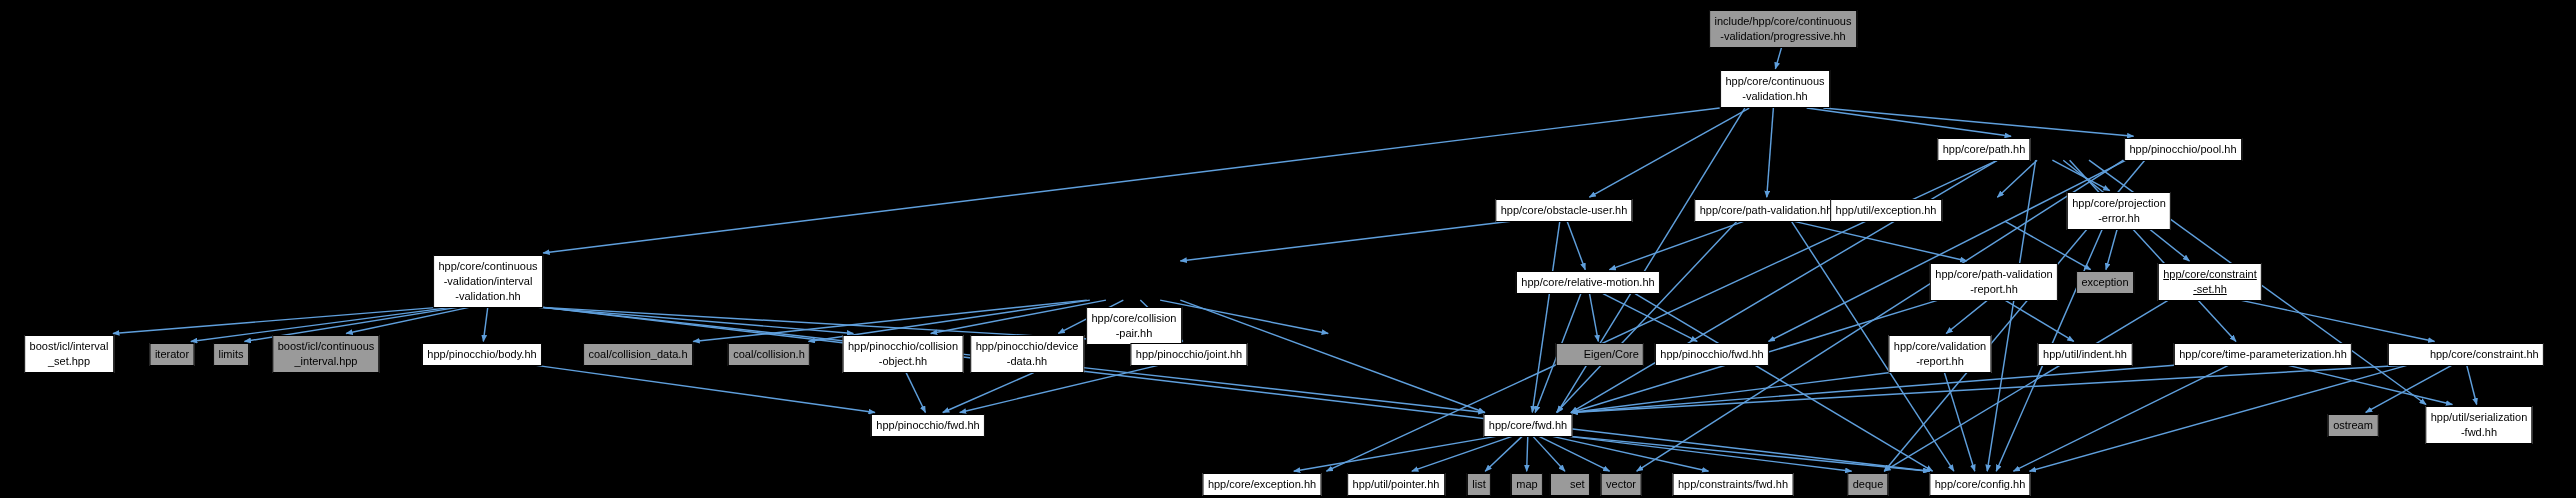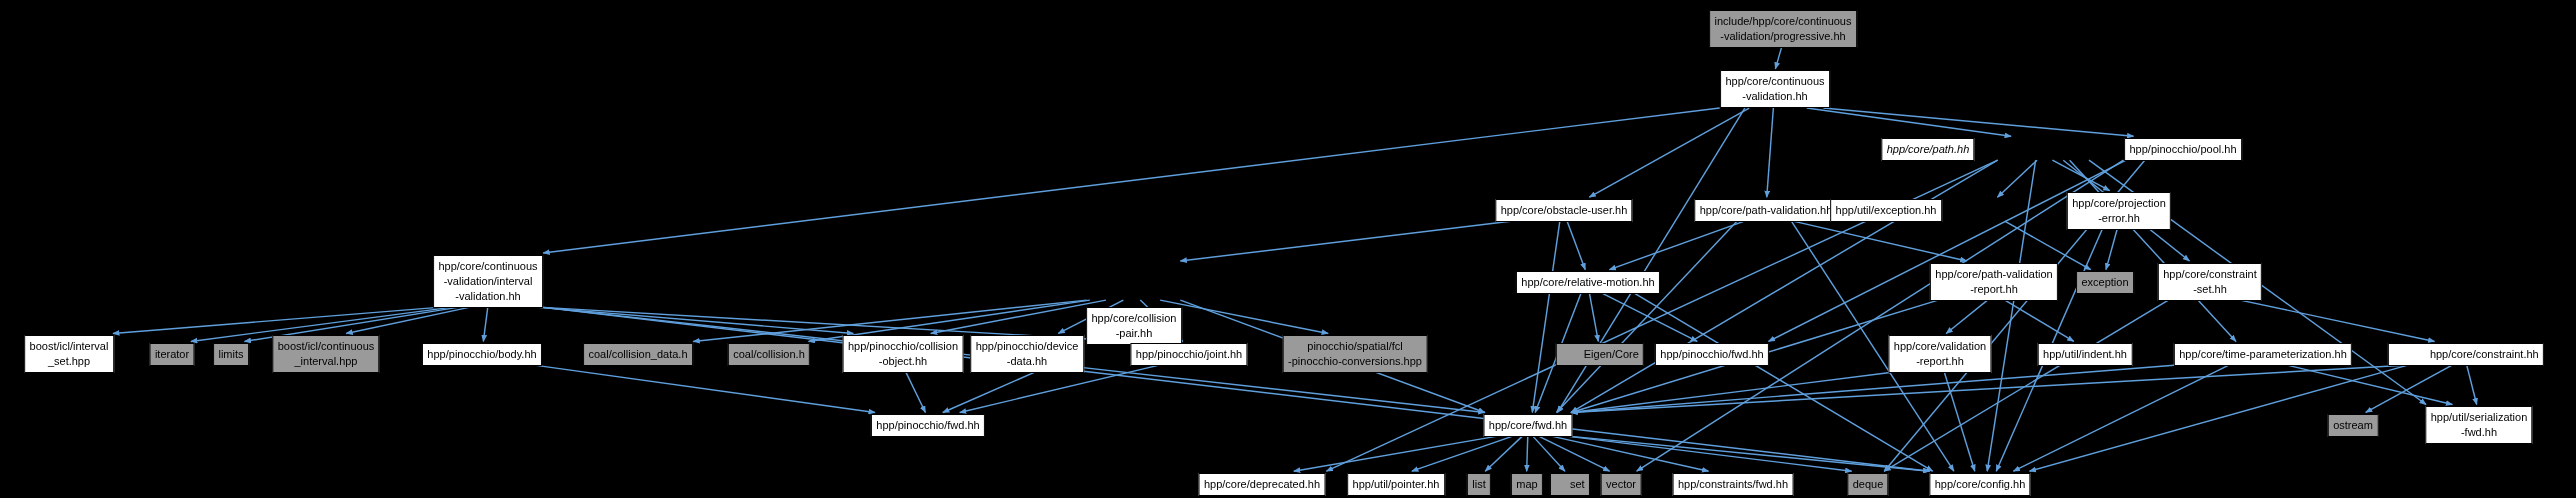--- a/index.html
+++ b/index.html
@@ -132,67 +132,65 @@
       <line x1="2122.36" y1="602" x2="2219.64" y2="650" marker-end="url(#arrowhead)"></line>
       <line x1="2140.96" y1="602" x2="2356.04" y2="650" marker-end="url(#arrowhead)"></line>
       <line x1="2163.28" y1="602" x2="2553.5" y2="650" marker-end="url(#arrowhead)"></line>
       <line x1="2166.5" y1="602" x2="2661" y2="650" marker-end="url(#arrowhead)"></line>
     </svg>
 
 <div class="node gray" style="left: 1783px; top: 10.2px;">include/hpp/core/continuous
 -validation/progressive.hh</div>
     <div class="node" style="left: 1775px; top: 70px;">hpp/core/continuous
 -validation.hh</div>
-    <div class="node" style="left: 1928px; top: 138px; font-style: italic;">hpp/core/path.hh</div>
+    <div class="node" style="left: 1984px; top: 138px;">hpp/core/path.hh</div>
     <div class="node" style="left: 2183px; top: 138px;">hpp/pinocchio/pool.hh</div>
     <div class="node" style="left: 1564px; top: 199px;">hpp/core/obstacle-user.hh</div>
     <div class="node" style="left: 1766px; top: 199px;">hpp/core/path-validation.hh</div>
     <div class="node" style="left: 1886px; top: 199px;">hpp/util/exception.hh</div>
     <div class="node" style="left: 2119px; top: 192px;">hpp/core/projection
 -error.hh</div>
     <div class="node" style="left: 488px; top: 255px;">hpp/core/continuous
 -validation/interval
 -validation.hh</div>
     <div class="node" style="left: 1134px; top: 263px; margin-top: 44px;">hpp/core/collision
 -pair.hh</div>
     <div class="node" style="left: 1588px; top: 271px;">hpp/core/relative-motion.hh</div>
     <div class="node" style="left: 1994px; top: 263px;">hpp/core/path-validation
 -report.hh</div>
     <div class="node gray" style="left: 2105px; top: 271px;">exception</div>
-    <div class="node" style="left: 2210px; top: 263px;">hpp/core/constraint
+    <div class="node" style="left: 2210px; top: 263px; text-decoration: underline;">hpp/core/constraint
 -set.hh</div>
     <div class="node" style="left: 69px; top: 335px;">boost/icl/interval
 _set.hpp</div>
     <div class="node gray" style="left: 172px; top: 343px;">iterator</div>
     <div class="node gray" style="left: 231px; top: 343px;">limits</div>
     <div class="node gray" style="left: 326px; top: 335px;">boost/icl/continuous
 _interval.hpp</div>
     <div class="node" style="left: 482px; top: 343px;">hpp/pinocchio/body.hh</div>
     <div class="node gray" style="left: 638px; top: 343px;">coal/collision_data.h</div>
     <div class="node gray" style="left: 769px; top: 343px;">coal/collision.h</div>
     <div class="node" style="left: 903px; top: 335px;">hpp/pinocchio/collision
 -object.hh</div>
     <div class="node" style="left: 1027px; top: 335px;">hpp/pinocchio/device
 -data.hh</div>
     <div class="node" style="left: 1189px; top: 343px;">hpp/pinocchio/joint.hh</div>
-    <div class="node gray" style="left: 1355px; top: 335px;">pinocchio/spatial/fcl
--pinocchio-conversions.hpp</div>
     <div class="node gray" style="left: 1600px; top: 343px; padding-left: 27px;">Eigen/Core</div>
     <div class="node" style="left: 1712px; top: 343px;">hpp/pinocchio/fwd.hh</div>
     <div class="node" style="left: 1940px; top: 335px;">hpp/core/validation
 -report.hh</div>
     <div class="node" style="left: 2085px; top: 343px;">hpp/util/indent.hh</div>
     <div class="node" style="left: 2263px; top: 343px;">hpp/core/time-parameterization.hh</div>
     <div class="node" style="left: 2466px; top: 343px; padding-left: 41px;">hpp/core/constraint.hh</div>
     <div class="node" style="left: 928px; top: 414px;">hpp/pinocchio/fwd.hh</div>
     <div class="node" style="left: 1528px; top: 414px;">hpp/core/fwd.hh</div>
     <div class="node gray" style="left: 2353px; top: 414px;">ostream</div>
     <div class="node" style="left: 2479px; top: 406px;">hpp/util/serialization
 -fwd.hh</div>
-    <div class="node" style="left: 1262px; top: 473px;">hpp/core/deprecated.hh</div>
+    <div class="node" style="left: 1262px; top: 473px;">hpp/core/exception.hh</div>
     <div class="node" style="left: 1396px; top: 473px;">hpp/util/pointer.hh</div>
     <div class="node gray" style="left: 1479px; top: 473px;">list</div>
     <div class="node gray" style="left: 1527px; top: 473px;">map</div>
     <div class="node gray" style="left: 1570px; top: 473px; padding-left: 19px;">set</div>
     <div class="node gray" style="left: 1621px; top: 473px;">vector</div>
     <div class="node" style="left: 1733px; top: 473px;">hpp/constraints/fwd.hh</div>
     <div class="node gray" style="left: 1868px; top: 473px;">deque</div>
     <div class="node" style="left: 1980px; top: 473px;">hpp/core/config.hh</div>
   </div>
 

